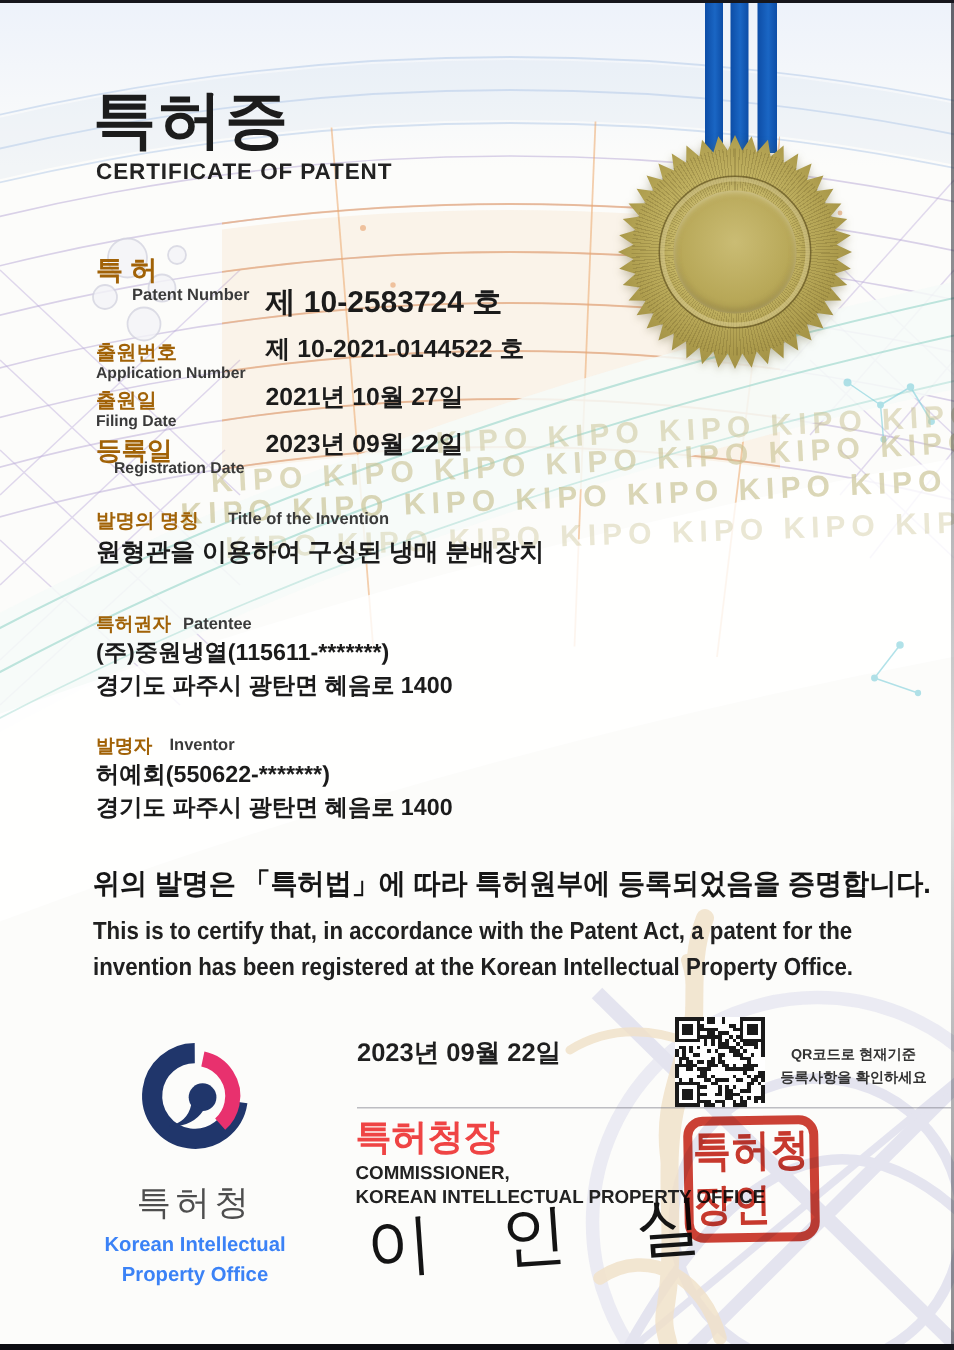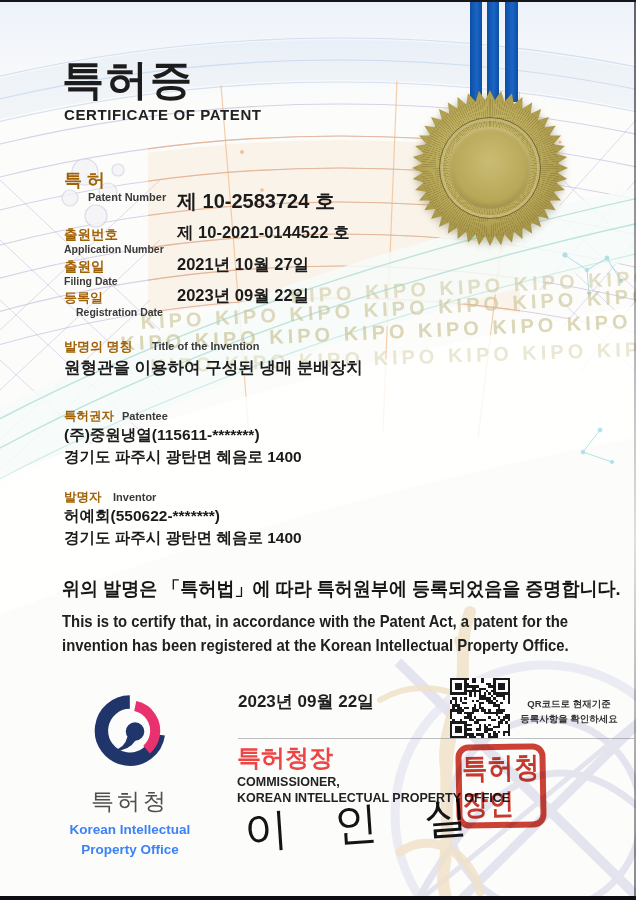--- a/index.html
+++ b/index.html
@@ -222,21 +222,21 @@
   <div class="abs val" style="left:177px;top:164px;font-size:20px;margin-top:24px;">제 10-2583724 호</div>
 
   <div class="abs lab-ko" style="left:64px;top:226px;font-size:13.5px;">출원번호</div>
   <div class="abs lab-en" style="left:64px;top:243px;font-size:10.5px;">Application Number</div>
   <div class="abs val" style="left:177px;top:222px;font-size:16.5px;">제 10-2021-0144522 호</div>
 
   <div class="abs lab-ko" style="left:64px;top:258px;font-size:13.5px;">출원일</div>
   <div class="abs lab-en" style="left:64px;top:275px;font-size:10.5px;">Filing Date</div>
   <div class="abs val" style="left:177px;top:254px;font-size:16.5px;">2021년 10월 27일</div>
 
-  <div class="abs lab-ko" style="left:64px;top:289px;font-size:13px;font-family:Liberation Serif, serif;">등록일</div>
+  <div class="abs lab-ko" style="left:64px;top:289px;font-size:17px;font-family:Liberation Serif, serif;">등록일</div>
   <div class="abs lab-en" style="left:64px;top:306px;font-size:10.5px;margin-left:12px;">Registration Date</div>
   <div class="abs val" style="left:177px;top:285px;font-size:16.5px;">2023년 09월 22일</div>
 
   <div class="abs lab-ko" style="left:64px;top:338px;font-size:13px;">발명의 명칭</div>
   <div class="abs lab-en" style="left:152px;top:340px;font-size:11px;">Title of the Invention</div>
   <div class="abs val" style="left:64px;top:357px;font-size:16.5px;">원형관을 이용하여 구성된 냉매 분배장치</div>
 
   <div class="abs lab-ko" style="left:64px;top:408px;font-size:12.5px;">특허권자</div>
   <div class="abs lab-en" style="left:122px;top:410px;font-size:11px;">Patentee</div>
   <div class="abs val" style="left:64px;top:425px;font-size:15.5px;">(주)중원냉열(115611-*******)</div>

